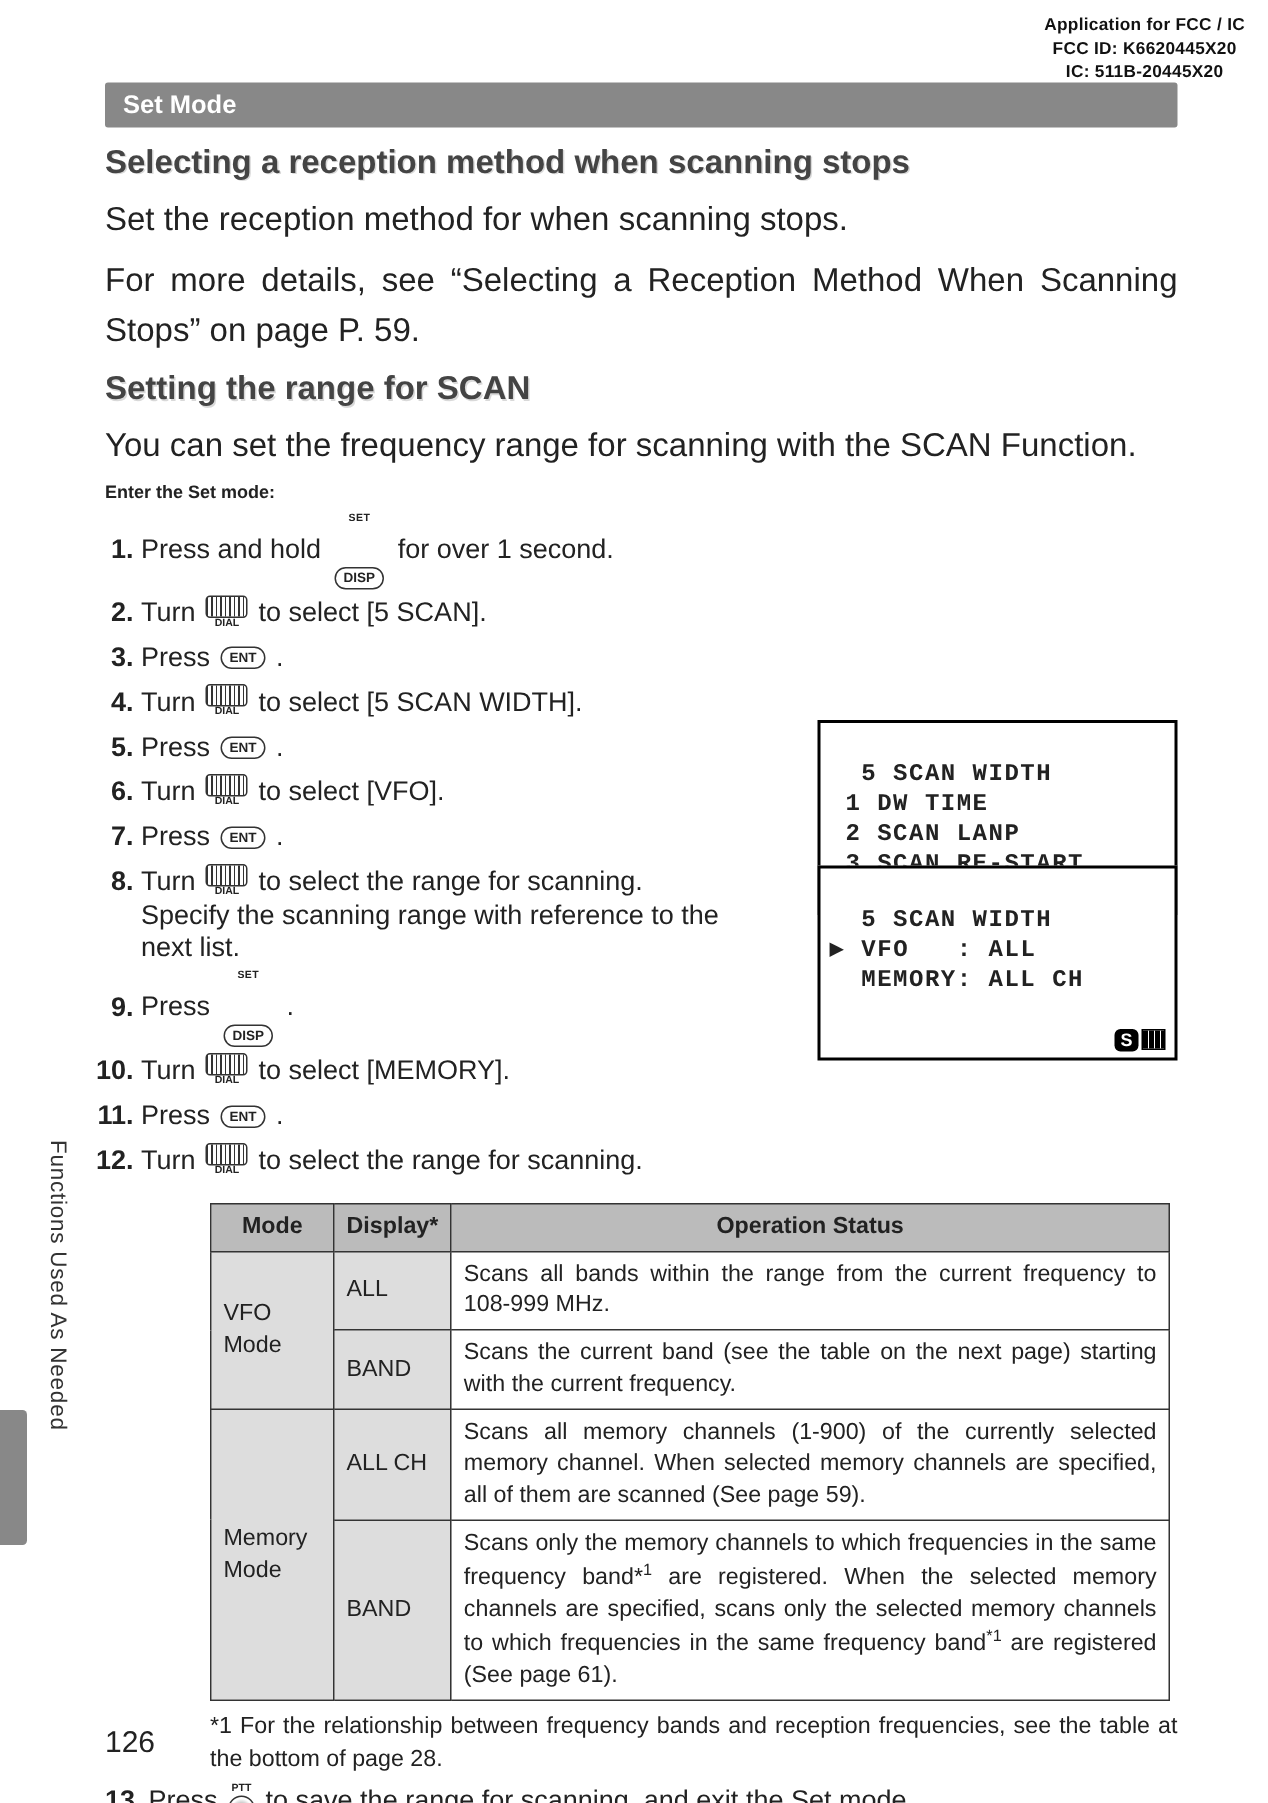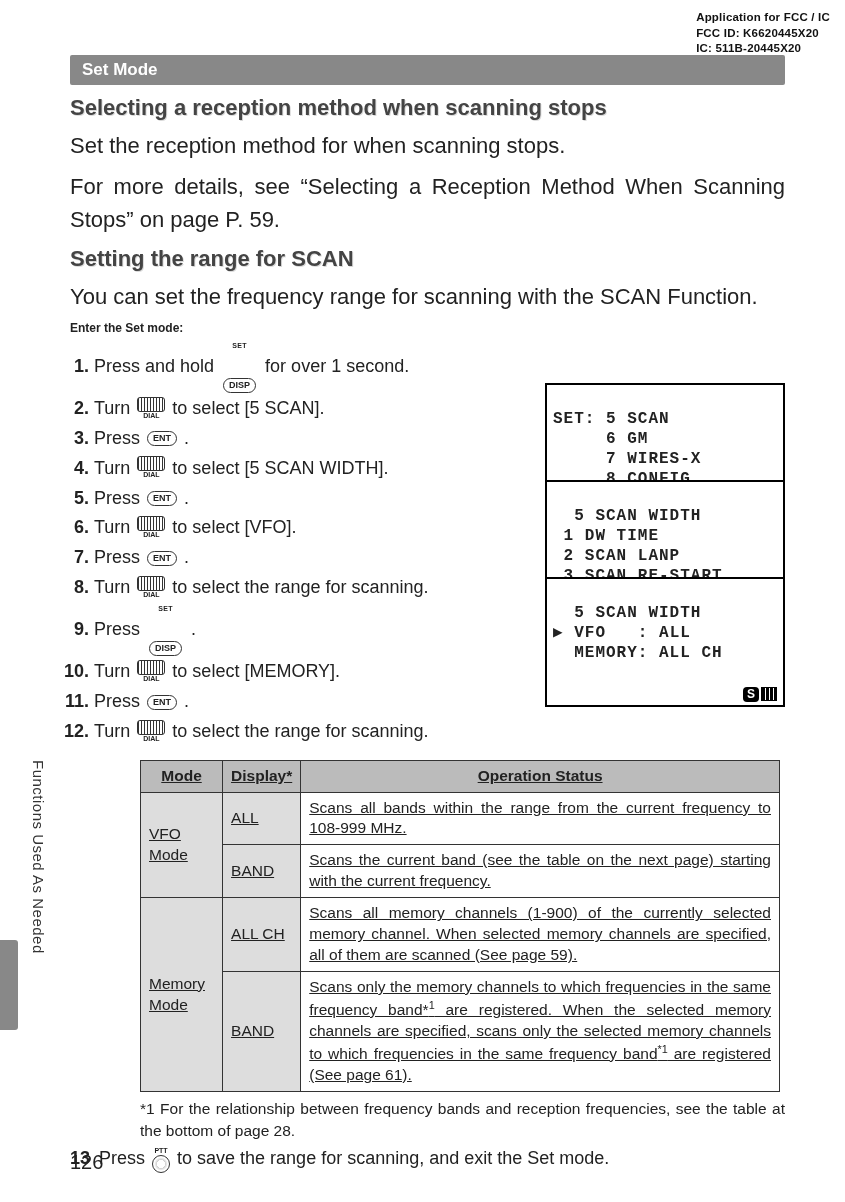--- a/index.html
+++ b/index.html
@@ -15,21 +15,21 @@
     position: relative;
     width: 845px;
     height: 1202px;
     box-sizing: border-box;
     padding: 55px 60px 40px 70px;
   }
   .top-meta {
     position: absolute;
     top: 10px;
     right: 15px;
-    text-align: left;
+    text-align: center;
     font-size: 11.5px;
     font-weight: bold;
     line-height: 1.35;
     color: #111;
     letter-spacing: 0.2px;
   }
   .set-mode-bar {
     background: #888;
     color: #ffffff;
     font-size: 17px;
@@ -191,21 +191,20 @@
     margin: 14px 0 2px 70px;
     border-collapse: collapse;
     font-size: 15.5px;
     line-height: 1.35;
   }
   table.opstatus th, table.opstatus td {
     border: 1px solid #333;
     padding: 5px 8px;
     vertical-align: middle;
     text-align: left;
-    text-decoration: underline;
   }
   table.opstatus th {
     background: #bbb;
     text-align: center;
     font-weight: bold;
   }
   table.opstatus td.mode-col, table.opstatus td.disp-col {
     background: #ddd;
   }
   table.opstatus .status-col {
@@ -320,20 +319,21 @@
     </li>
     <li>
       <span>Turn </span>
       <span class="dial">
           <span class="knob"></span>
           <span class="sub">DIAL</span>
         </span>
       <span> to select the range for scanning.</span>
     </li>
   </ol>
+  <div class="indent-note">Specify the scanning range with reference to the next list.</div>
   <ol class="steps" start="9">
     <li>
       <span>Press </span>
       <span class="btn-stack">
         <span class="sup">SET</span>
         <span class="btn">DISP</span>
       </span>
       <span>.</span>
     </li>
     <li>
@@ -352,26 +352,20 @@
     <li>
       <span>Turn </span>
       <span class="dial">
           <span class="knob"></span>
           <span class="sub">DIAL</span>
         </span>
       <span> to select the range for scanning.</span>
     </li>
   </ol>
 
-  <div class="lcd lcd1">
-<span>SET: 5 SCAN</span>
-<span>     6 GM</span>
-<span>     7 WIRES-X</span>
-<span>     8 CONFIG</span>
-<div class="footer"><span class="s-badge">S</span><span class="bars"></span></div></div>
 
   <div class="lcd lcd2">
 <span>  5 SCAN WIDTH</span>
 <span> 1 DW TIME</span>
 <span> 2 SCAN LANP</span>
 <span> 3 SCAN RE-START</span>
 <div class="footer"><span class="s-badge">S</span><span class="bars"></span></div></div>
 
   <div class="lcd lcd3">
 <span>  5 SCAN WIDTH</span>

